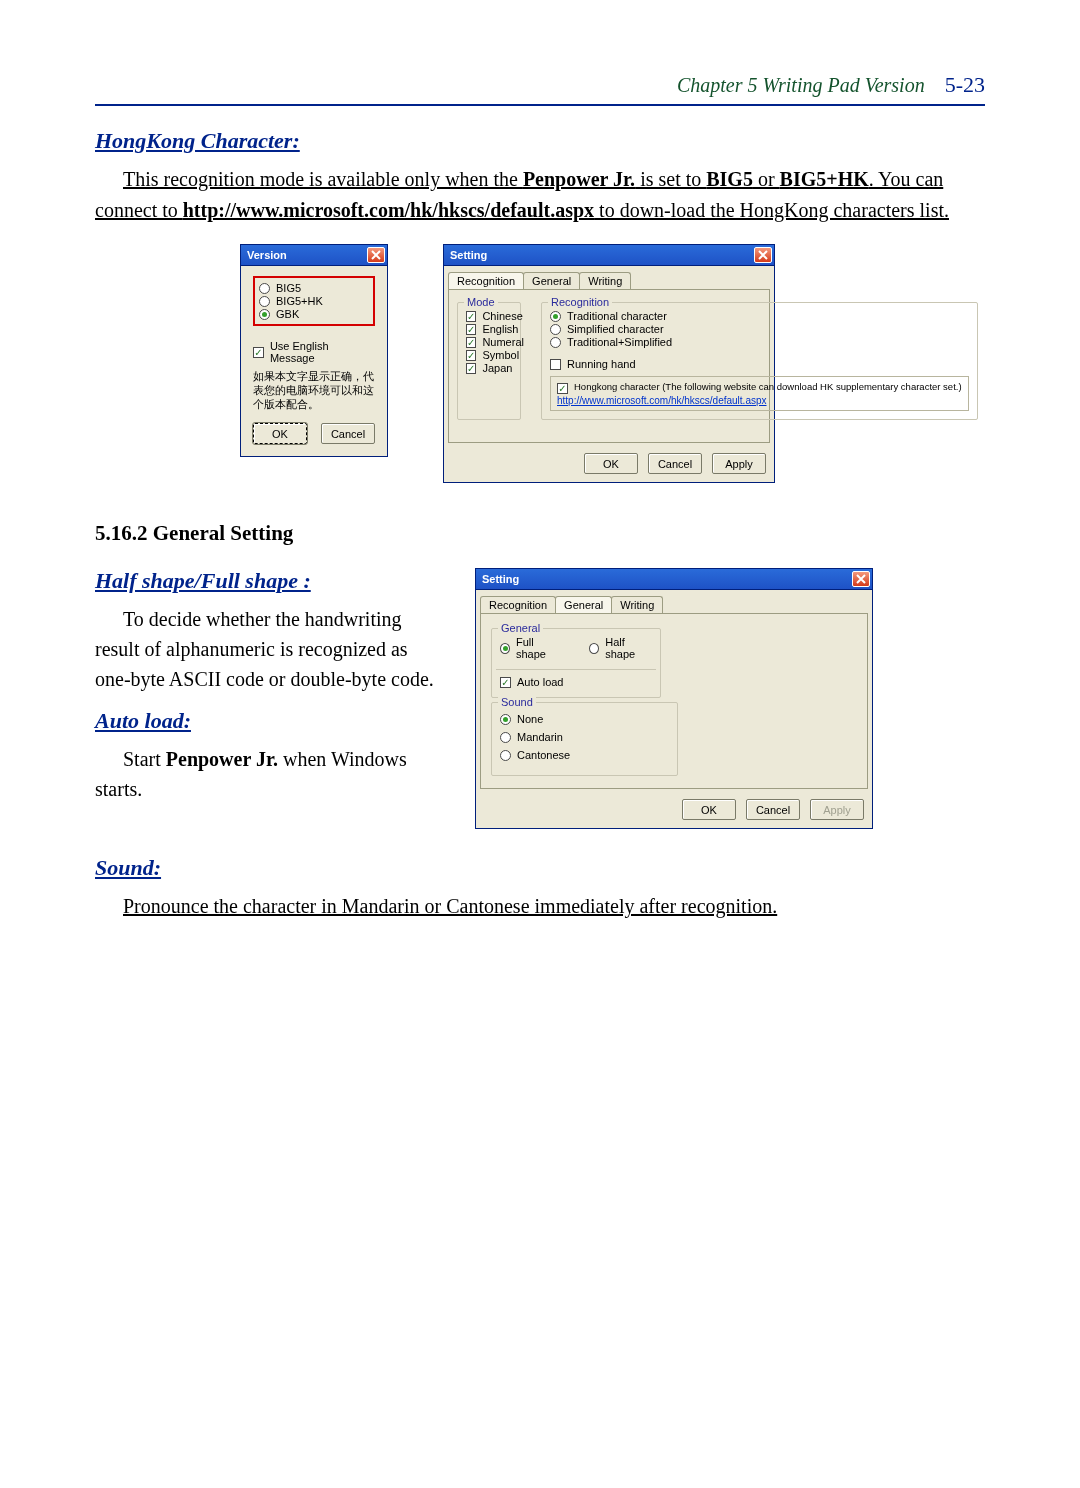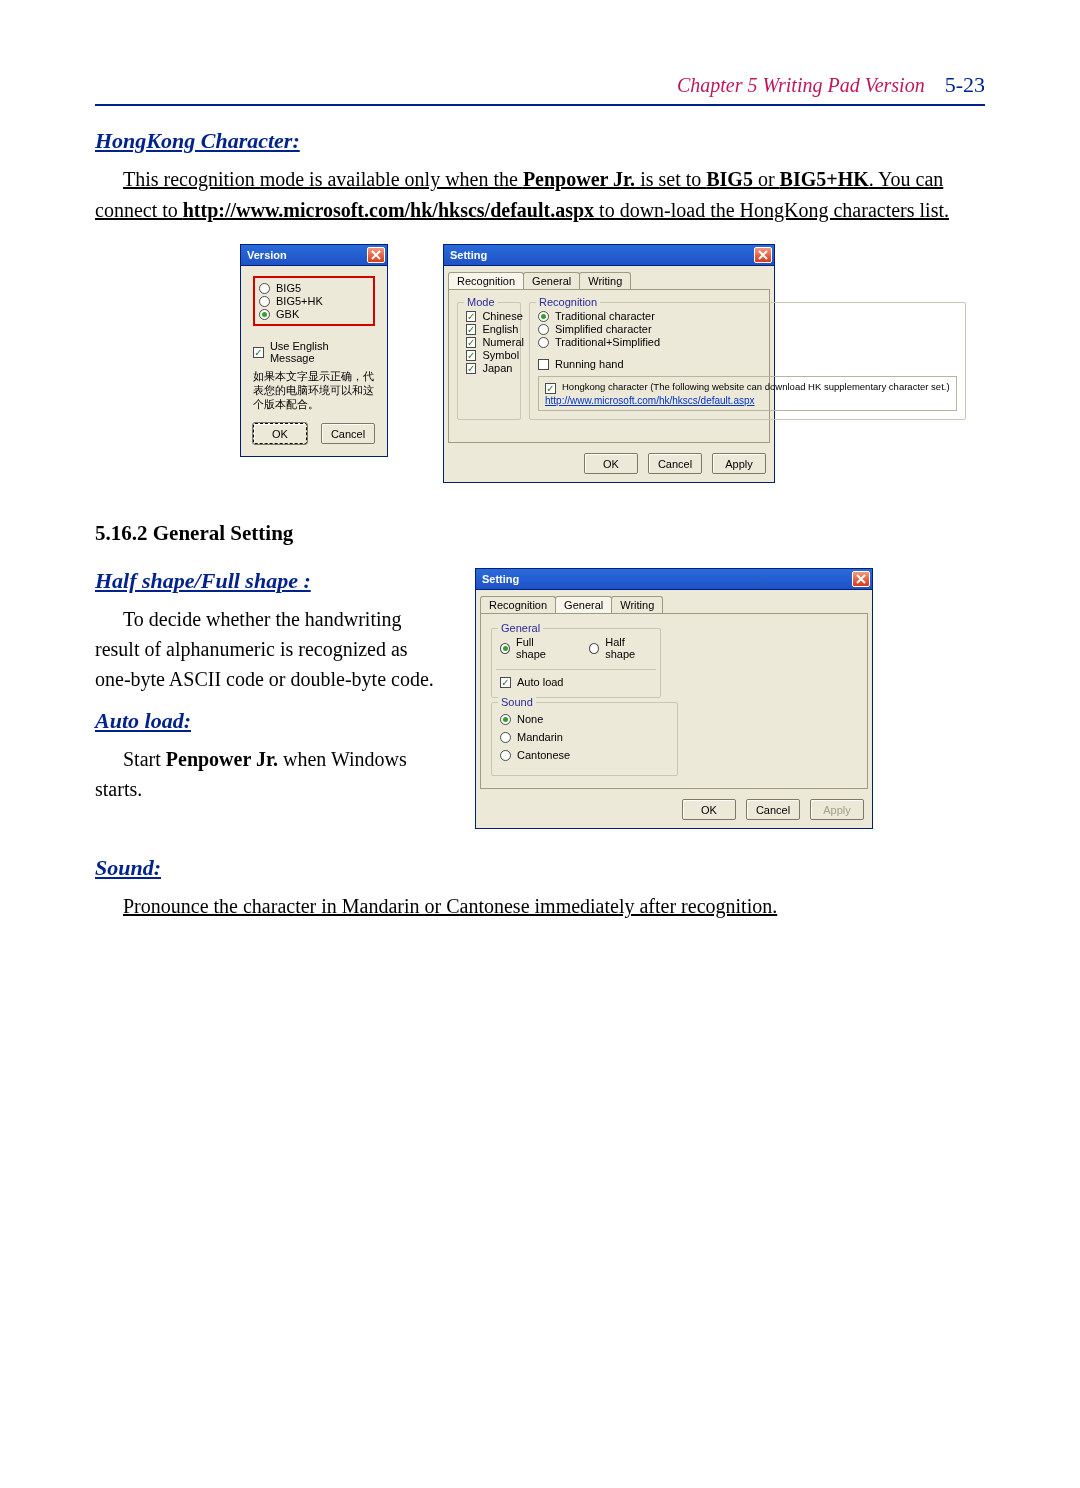--- a/index.html
+++ b/index.html
@@ -1,19 +1,19 @@
 <!DOCTYPE html>
 <html><head>
 <meta charset="utf-8">
 <style>
   * { box-sizing: border-box; }
   html, body { margin: 0; padding: 0; width: 1080px; height: 1488px; background: #fff; font-family: "Times New Roman", Times, serif; color: #000; }
   .page { padding: 72px 95px 0 95px; }
   .header-line { display: flex; justify-content: flex-end; align-items: baseline; font-style: italic; color: #00238b; }
-  .header-line .chap { font-size: 20px; color: #be185d; }
+  .header-line .chap { font-size: 20px; color: #14532d; }
   .header-line .pg { font-size: 22px; color: #00238b; margin-left: 20px; font-style: normal; font-weight: normal; }
   .hr { border: 0; border-top: 2px solid #00238b; margin: 6px 0 22px 0; }
 
   .subhead { font-style: italic; font-weight: bold; color: #00238b; font-size: 22px; text-decoration: underline; margin: 8px 0 10px 0; }
   .para { font-size: 20px; line-height: 1.55; margin: 6px 0 18px 0; text-indent: 28px; text-decoration: underline; }
   .para2col { font-size: 20px; line-height: 1.5; margin: 4px 0 14px 0; text-indent: 28px; }
 
   .imgrow { display: flex; gap: 55px; margin: 2px 0 38px 145px; }
 
   
@@ -37,21 +37,21 @@
   .btn.default { border: 1px dashed #000; outline: 1px solid #7a7a68; }
   .btn.disabled { color: #a0a090; }
 
   .setting-dlg { width: 332px; }
   .tabs { display: flex; padding: 6px 4px 0 4px; }
   .tab { border: 1px solid #9c9c82; border-bottom: none; background: #ece9d8; padding: 2px 8px; font: 11px Tahoma, sans-serif; border-radius: 3px 3px 0 0; margin-right: -1px; position: relative; }
   .tab.active { background: #f8f6ec; z-index: 2; }
   .tabpanel { border: 1px solid #9c9c82; margin: 0 4px 4px 4px; padding: 8px 8px 18px 8px; background: #ece9d8; }
   .grp { border: 1px solid #c9c6b3; border-radius: 2px; padding: 6px 8px 8px 8px; margin: 4px 0; position: relative; }
   .grp > .lgnd { position: absolute; top: -7px; left: 6px; background: #ece9d8; padding: 0 3px; font-size: 11px; color: #2a2a9c; }
-  .twocol { display: flex; gap: 8px; }
+  .twocol { display: flex; gap: 20px; }
   .twocol .grp { flex: 0 0 auto; }
   .modecol { width: 64px; }
   .recogcol { flex: 1; }
   .linkbox { border: 1px solid #b8b59e; padding: 4px 6px; margin-top: 6px; }
   .link { color: #0033cc; text-decoration: underline; font-size: 10px; word-break: break-all; }
   .smalldesc { font-size: 9.5px; line-height: 1.15; }
   .dlg-btns { display: flex; justify-content: flex-end; gap: 10px; padding: 6px 8px 8px 0; }
 
   .section-title { font-weight: bold; font-size: 21px; margin: 6px 0 10px 0; }
 

